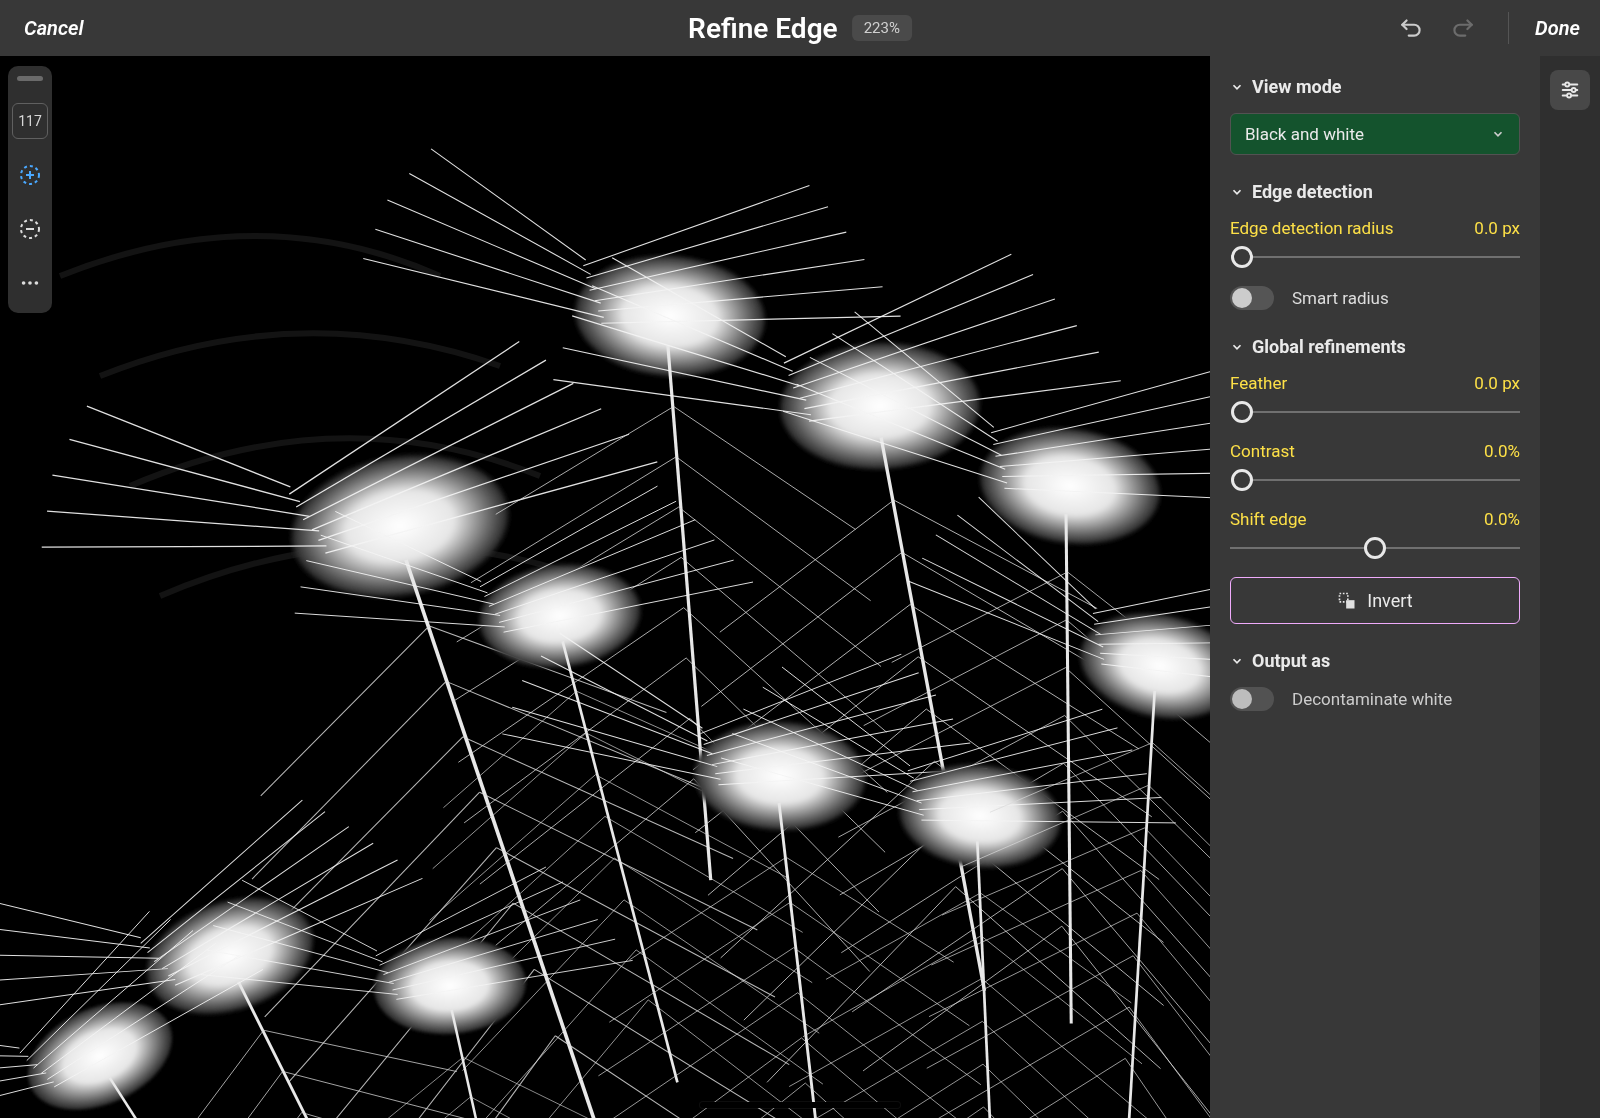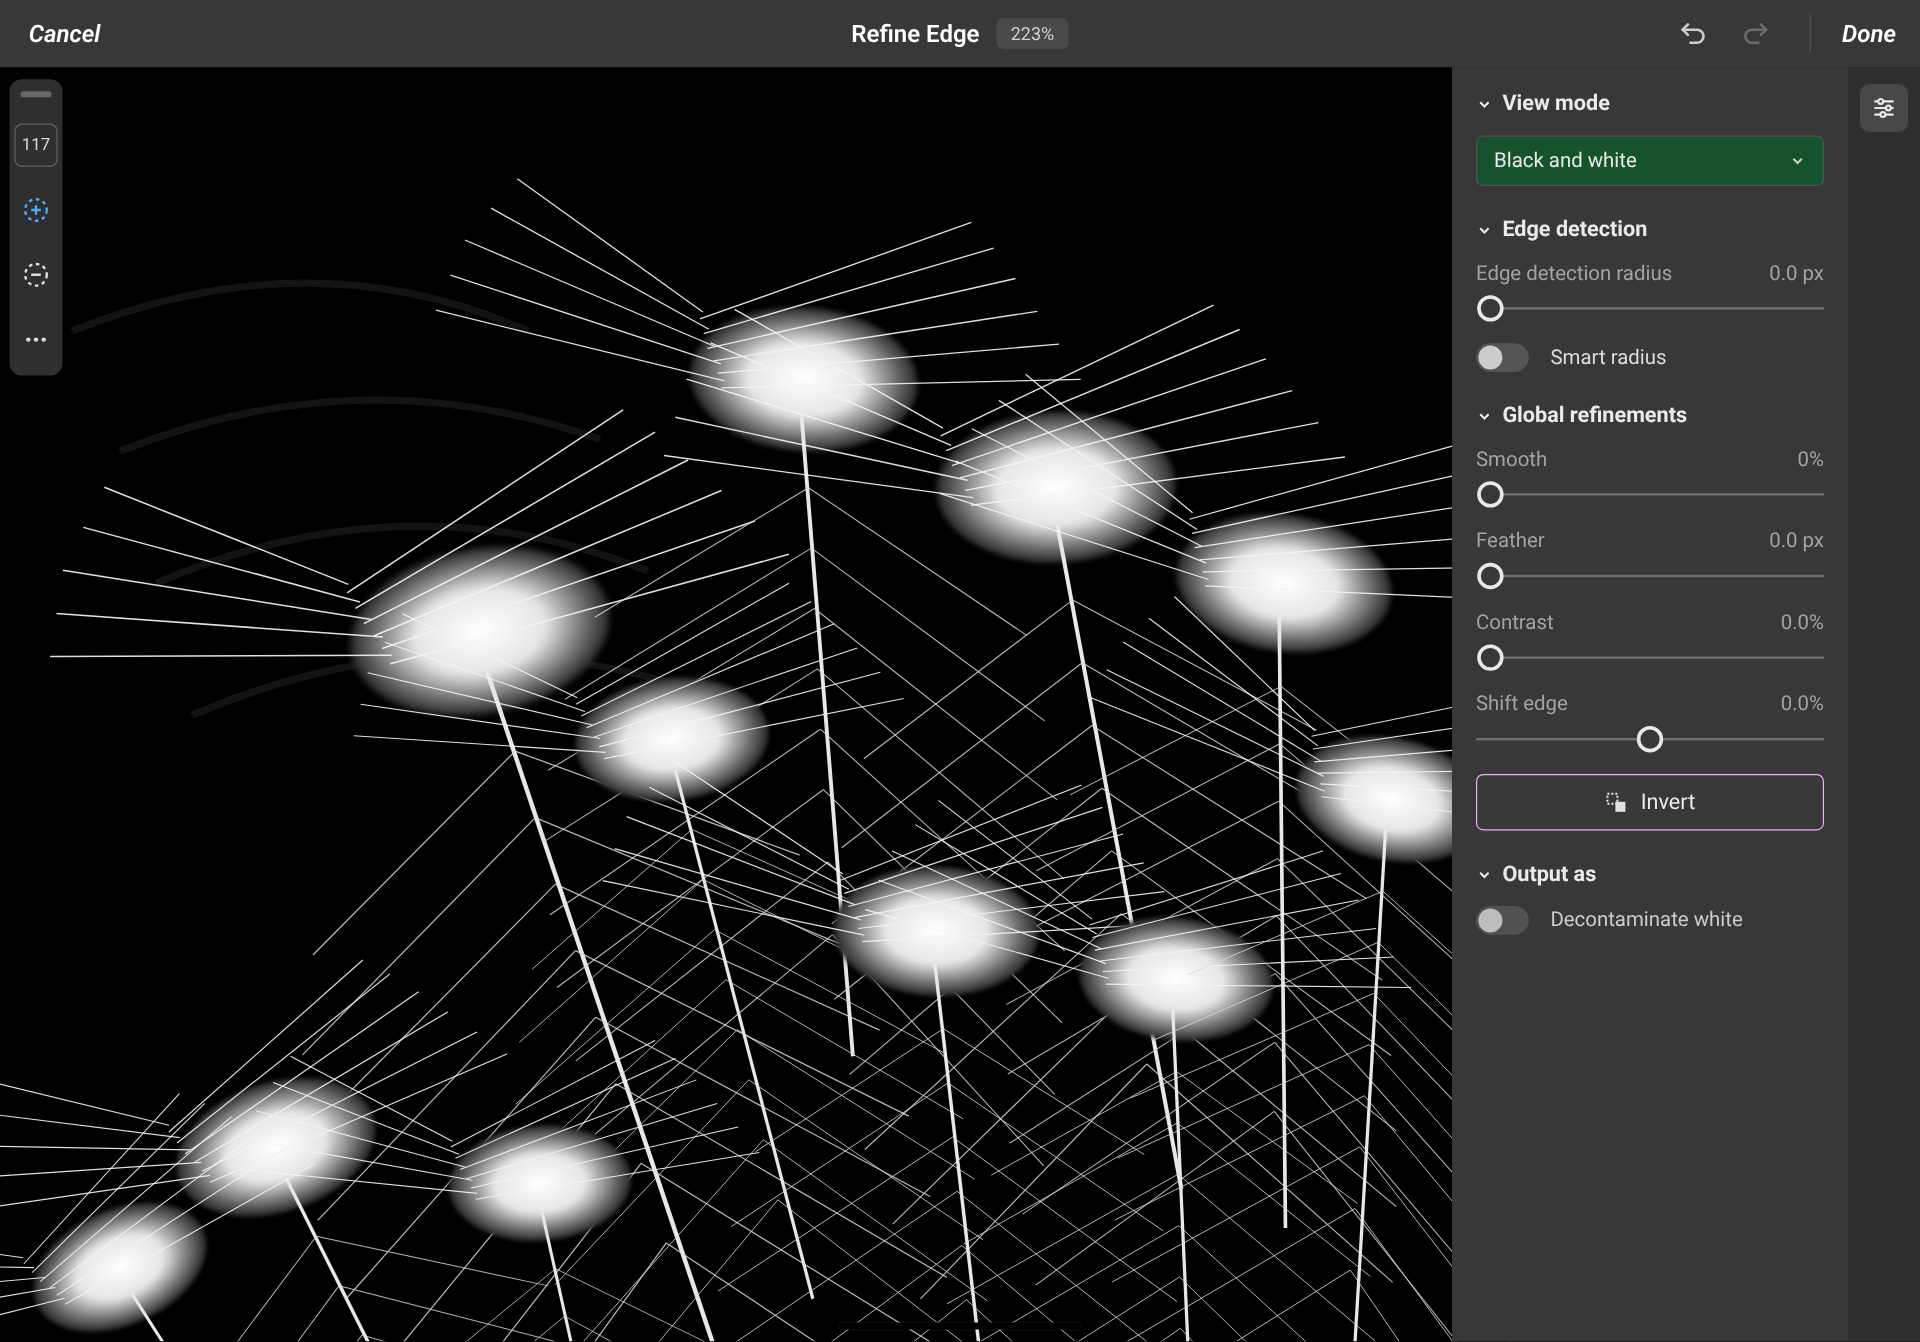--- a/index.html
+++ b/index.html
@@ -4,21 +4,21 @@
 <style>
   * { box-sizing: border-box; margin: 0; padding: 0; font-family: -apple-system, BlinkMacSystemFont, "Segoe UI", Roboto, Helvetica, Arial, sans-serif; }
   body { background: #000; color: #e8e8e8; width: 1600px; height: 1118px; overflow: hidden; }
 
   
   .topbar { position: absolute; top: 0; left: 0; right: 0; height: 56px; background: #383838; display: flex; align-items: center; justify-content: space-between; padding: 0 20px 0 24px; }
   .topbar .left { display:flex; align-items:center; }
   .topbar .center { display:flex; align-items:center; gap:14px; position:absolute; left:50%; transform:translateX(-50%); }
   .topbar .right { display:flex; align-items:center; gap: 10px; }
   .tb-btn { font-size: 20px; font-weight: 600; color:#fff; cursor:pointer;font-style:italic; }
-  .title { font-size:20px; font-weight:600; color:#fff; }
+  .title { font-size:28px; font-weight:600; color:#fff; }
   .zoom-badge { background:#4a4a4a; color:#d0d0d0; font-size:15px; padding:4px 12px; border-radius:6px; }
   .icon-btn { width:40px; height:40px; display:flex; align-items:center; justify-content:center; cursor:pointer; color:#ccc; border-radius:6px; }
   .icon-btn.disabled { opacity:.35; cursor:default; }
   .sep-vert { width:1px; height:32px; background:#555; margin:0 16px; }
 
   
   .left-tools { position:absolute; left:8px; top:66px; width:44px; background:#2f2f2f; border-radius:10px; padding:10px 0 12px; display:flex; flex-direction:column; align-items:center; gap:18px;text-align:center; }
   .grip { width:26px; height:5px; border-radius:3px; background:#6a6a6a; margin-bottom:4px; }
   .tool-slot { width:36px; height:36px; display:flex; align-items:center; justify-content:center; border-radius:6px; cursor:pointer; color:#ddd; }
   .tool-slot.box { border:1px solid #606060; font-size:14px; color:#d8d8d8; border-radius:6px; }
@@ -32,21 +32,21 @@
   
   .right-rail { position:absolute; right:0; top:56px; bottom:0; width:60px; background:#2f2f2f; display:flex; flex-direction:column; align-items:center; padding-top:14px; }
   .rail-btn { width:40px; height:40px; display:flex; align-items:center; justify-content:center; border-radius:8px; background:#484848; color:#e8e8e8; cursor:pointer; }
 
   
   .panel { position:absolute; right:60px; top:56px; bottom:0; width:330px; background:#383838; padding:20px 20px; overflow:hidden; color:#eaeaea; }
   .section { margin-bottom:26px; }
   .sec-head { display:flex; align-items:center; gap:8px; font-size:18px; font-weight:700; margin-bottom:16px; cursor:pointer; }
   .chev { display:inline-block; transform:rotate(0deg); }
   .select { display:flex; align-items:center; justify-content:space-between; background:#14532d; border:1px solid #525252; border-radius:6px; padding:10px 14px; font-size:17px; cursor:pointer; }
-  .row { display:flex; align-items:center; justify-content:space-between; font-size:17px; color:#a3a3a3; margin-bottom:8px; }
+  .row { display:flex; align-items:center; justify-content:space-between; font-size:17px; color:#fde047; margin-bottom:8px; }
   .slider { position:relative; height:22px; }
   .track { position:absolute; left:0; right:0; top:50%; height:2px; background:#707070; transform:translateY(-50%); }
   .thumb { position:absolute; top:50%; width:22px; height:22px; border-radius:50%; background:#383838; border:3px solid #e8e8e8; transform:translate(-50%,-50%); cursor:pointer; }
   .slider.indent .track { left:12px; }
   .group { margin-bottom:18px; }
   .toggle-row { display:flex; align-items:center; gap:18px; font-size:17px; color:#ddd; margin-top:10px; }
   .toggle { width:44px; height:24px; border-radius:12px; background:#555; position:relative; cursor:pointer; }
   .toggle .knob { position:absolute; top:2px; left:2px; width:20px; height:20px; border-radius:50%; background:#ccc; }
   .wide-btn { display:flex; align-items:center; justify-content:center; gap:10px; border:1px solid #f0abfc; border-radius:6px; padding:12px; font-size:18px; cursor:pointer; }
 </style>
@@ -230,30 +230,20 @@
 
   <div class="section">
     <div class="sec-head">
       <svg class="chev" width="14" height="14" viewBox="0 0 24 24" fill="none" stroke="currentColor" stroke-width="3">
           <polyline points="6 9 12 15 18 9"></polyline>
         </svg>
       <span>Global refinements</span>
     </div>
     <div class="group">
       <div class="row">
-          <span>Smooth</span>
-          <span>0%</span>
-        </div>
-      <div class="slider indent">
-          <div class="track"></div>
-          <div class="thumb" style="left:12px"></div>
-        </div>
-    </div>
-    <div class="group">
-      <div class="row">
           <span>Feather</span>
           <span>0.0 px</span>
         </div>
       <div class="slider indent">
           <div class="track"></div>
           <div class="thumb" style="left:12px"></div>
         </div>
     </div>
     <div class="group">
       <div class="row">

